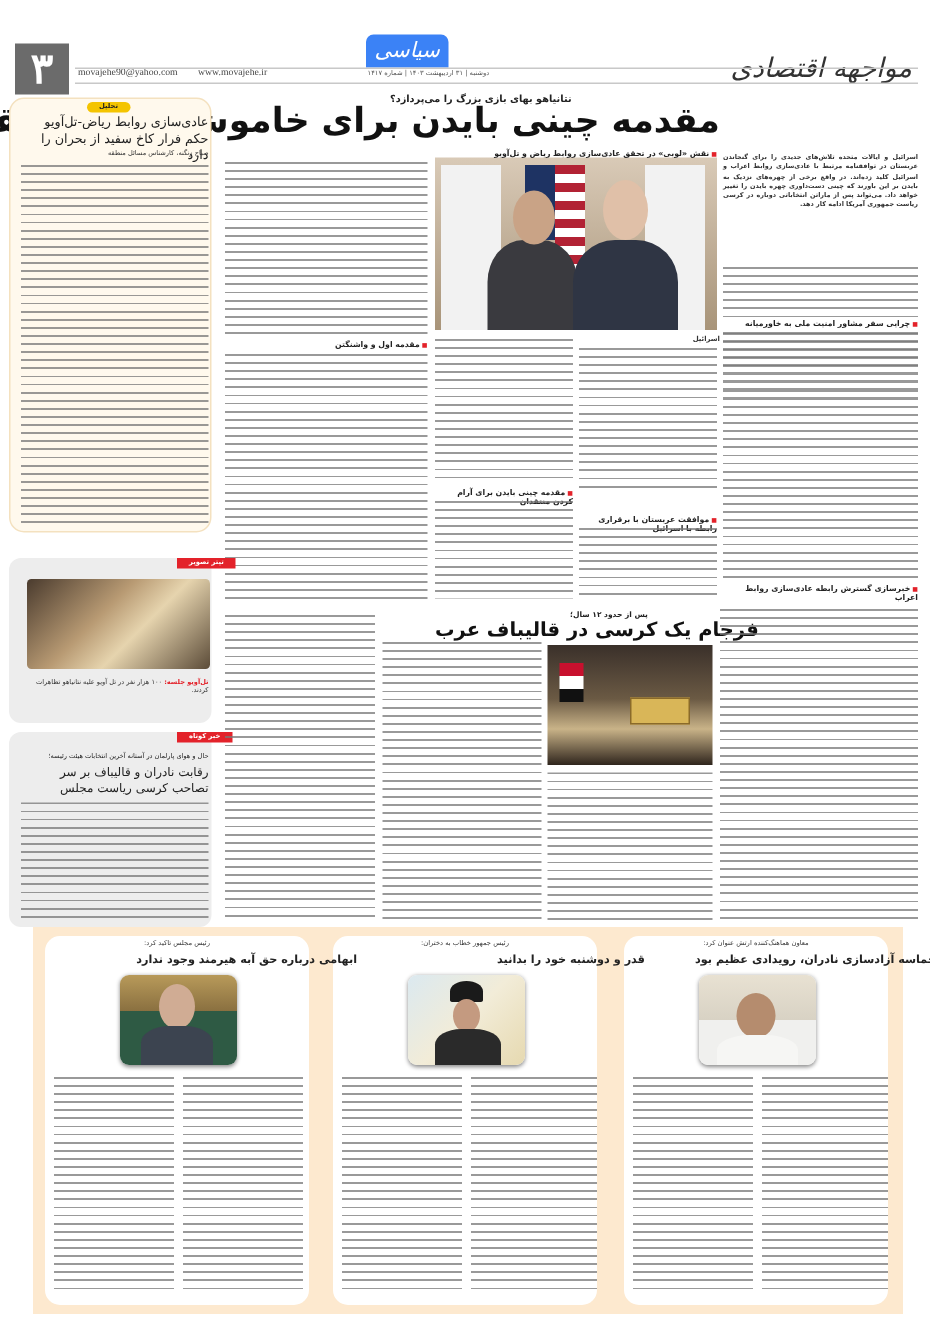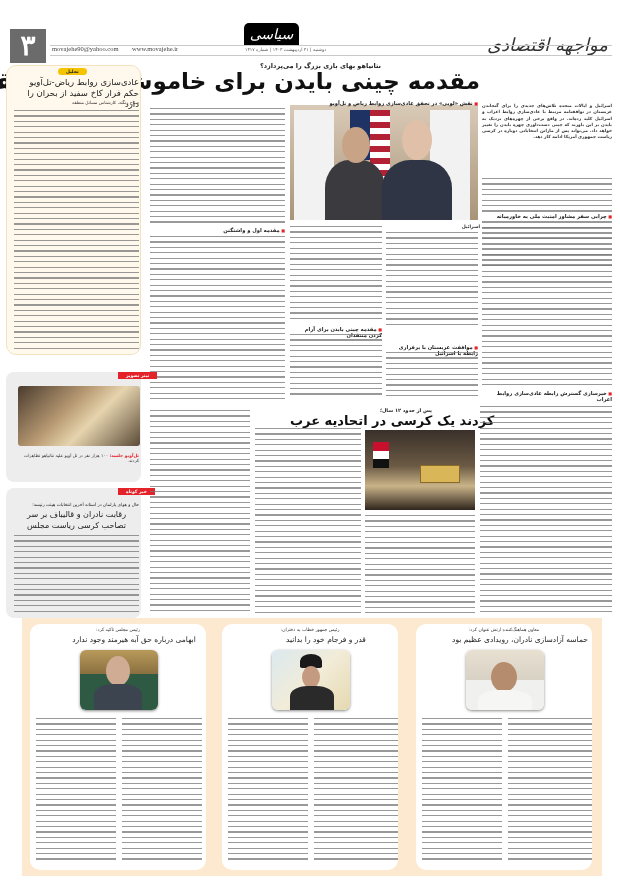--- a/index.html
+++ b/index.html
@@ -2,21 +2,21 @@
 <html><head>
 <meta charset="utf-8">
 <style>
 *{box-sizing:border-box;margin:0;padding:0}
 body{width:620px;height:885px;background:#fff;font-family:"DejaVu Sans",sans-serif;position:relative;overflow:hidden;direction:rtl;color:#222}
 .abs{position:absolute}
 
 #hdr-page-num{left:10px;top:29px;width:36px;height:34px;background:#6b6b6b;color:#fff;font-size:28px;font-weight:bold;text-align:center;line-height:34px;font-family:"DejaVu Serif",serif}
 #hdr-email{left:52px;top:45px;font-size:6.5px;color:#444;direction:ltr;font-family:"Liberation Serif",serif}
 #hdr-web{left:132px;top:45px;font-size:6.5px;color:#444;direction:ltr;font-family:"Liberation Serif",serif}
-#hdr-section{left:244px;top:23px;width:55px;height:22px;background:#000000;border-radius:5px 5px 0 0;color:#fff;font-size:14px;font-style:italic;text-align:center;line-height:22px;font-family:"DejaVu Serif",serif}
+#hdr-section{left:244px;top:23px;width:55px;height:22px;background:#3b82f6;border-radius:5px 5px 0 0;color:#fff;font-size:14px;font-style:italic;text-align:center;line-height:22px;font-family:"DejaVu Serif",serif}
 #hdr-date{left:245px;top:47px;font-size:4.5px;color:#555}
 #hdr-logo{right:12px;top:34px;font-size:18px;font-style:italic;color:#333;font-family:"DejaVu Serif",serif}
 .hdr-line{left:50px;right:8px;height:1px;background:#c8c8c8}
 
 #main-kicker{left:260px;top:62px;font-size:6.5px;font-weight:bold;color:#222}
 #main-title{left:150px;right:140px;top:68px;font-size:23px;font-weight:bold;color:#111;text-align:center;white-space:nowrap;font-family:"DejaVu Sans",sans-serif;letter-spacing:-.5px}
 .body-text{font-size:4.3px;line-height:6.3px;color:#555;text-align:justify}
 .body-text.dense{background:repeating-linear-gradient(to bottom,#777 0,#777 1.2px,transparent 1.2px,transparent 5.4px);color:transparent;opacity:.75}
 .subhead{font-size:5.2px;font-weight:bold;color:#222}
 .subhead::before{content:"■ ";color:#e3222a;font-size:4px}
@@ -29,28 +29,28 @@
 .sb-badge{position:absolute;background:#f4c400;color:#222;font-size:4.5px;font-weight:bold;padding:1px 8px;border-radius:8px}
 .sb-badge.red{background:#e3222a;color:#fff;border-radius:0}
 #sb-title{left:14px;top:77px;width:125px;font-size:8.5px;color:#222;text-align:right;line-height:11px}
 #sb-byline{left:14px;top:100px;width:125px;font-size:4.4px;color:#333}
 #sb-photo-box{left:6px;top:372px;width:135px;height:110px;background:#ededed;border-radius:8px}
 #sb-photo{left:18px;top:386px;width:122px;height:60px;background:linear-gradient(135deg,#4a3b2e,#b89a73 40%,#e6d4ae 60%,#5b4b38);border-radius:3px}
 #sb-photo-caption{left:14px;top:453px;width:125px;font-size:4.4px;color:#333}
 #sb-photo-caption .hl{color:#e3222a;font-weight:bold}
 #sb-news-box{left:6px;top:488px;width:135px;height:130px;background:#ededed;border-radius:8px}
 #sb-news-kicker{left:14px;top:502px;width:125px;font-size:4.4px;color:#222}
-#sb-news-title{left:14px;top:509px;width:125px;font-size:8px;line-height:11px;color:#222;text-align:center}
+#sb-news-title{left:14px;top:509px;width:125px;font-size:8px;line-height:11px;color:#222;text-align:right}
 
 #al-kicker{left:380px;top:407px;font-size:5px;font-weight:bold;color:#222}
 #al-title{left:290px;top:413px;font-size:13px;color:#111;font-weight:bold;white-space:nowrap}
 #al-photo{left:365px;top:430px;width:110px;height:80px;background:linear-gradient(180deg,#3a302a,#6b5a44 45%,#c9b388 70%,#2f251d);overflow:hidden}
 .btm-card{position:absolute;top:624px;width:176px;height:246px;background:#fff;border-radius:10px}
 .btm-kicker{position:absolute;top:627px;font-size:4.5px;color:#333;text-align:center;width:176px}
-.btm-title{position:absolute;top:635px;font-size:7.5px;color:#222;text-align:center;width:208px;font-weight:normal}
+.btm-title{position:absolute;top:635px;font-size:7.5px;color:#222;width:208px;font-weight:bold}
 .btm-photo{position:absolute;top:650px;width:78px;height:60px;border-radius:6px;overflow:hidden;box-shadow:0 1px 3px #888}
 #orange-bg{left:22px;top:618px;width:580px;height:258px;background:#fde9cf}
 </style>
 </head>
 <body>
 
 <div class="abs" id="hdr-page-num">۳</div>
 <div class="abs" id="hdr-email">movajehe90@yahoo.com</div>
 <div class="abs" id="hdr-web">www.movajehe.ir</div>
 <div class="abs" id="hdr-section">سیاسی</div>
@@ -102,21 +102,21 @@
 <div class="abs" id="sb-photo"></div>
 <div class="abs" id="sb-photo-caption"><span class="hl">تل‌آویو جلسه:</span> <span>۱۰۰ هزار نفر در تل آویو علیه نتانیاهو تظاهرات کردند.</span></div>
 
 <div class="abs" id="sb-news-box"></div>
 <div class="abs sb-badge red" style="left:118px;top:488px">خبر کوتاه</div>
 <div class="abs" id="sb-news-kicker">حال و هوای پارلمان در آستانه آخرین انتخابات هیئت رئیسه؛</div>
 <div class="abs" id="sb-news-title">رقابت نادران و قالیباف بر سر تصاحب کرسی ریاست مجلس</div>
 <div class="abs body-text dense" style="left:14px;top:535px;width:125px;height:80px"></div>
 
 <div class="abs" id="al-kicker">پس از حدود ۱۲ سال؛</div>
-<div class="abs" id="al-title">کردند یک کرسی در اتحادیه عرب</div>
+<div class="abs" id="al-title">فرجام یک کرسی در قالیباف عرب</div>
 <div class="abs" id="al-photo">
   <div style="position:absolute;left:8px;top:12px;width:16px;height:26px;background:linear-gradient(180deg,#c8102e 33%,#fff 33%,#fff 66%,#111 66%)"></div>
   <div style="position:absolute;left:55px;top:35px;width:40px;height:18px;background:#d9b658;border:1px solid #8a6a2a"></div>
 </div>
 <div class="abs body-text dense" style="left:480px;top:406px;width:132px;height:208px"></div>
 <div class="abs body-text dense" style="left:365px;top:428px;width:0;height:0"></div>
 <div class="abs body-text dense" style="left:365px;top:515px;width:110px;height:100px"></div>
 <div class="abs body-text dense" style="left:255px;top:428px;width:106px;height:187px"></div>
 <div class="abs body-text dense" style="left:150px;top:410px;width:100px;height:205px"></div>
 
@@ -127,21 +127,21 @@
 <div class="btm-title" style="left:416px">حماسه آزادسازی نادران، رویدادی عظیم بود</div>
 <div class="btm-photo" style="left:466px;background:linear-gradient(180deg,#e8e1d2 0,#d8d2c4 50%,#f0f0ee 50%)">
   <div style="position:absolute;left:25px;top:12px;width:26px;height:30px;border-radius:50%;background:#b58c6e"></div>
   <div style="position:absolute;left:12px;top:40px;width:54px;height:25px;background:#f6f6f4;border-radius:40% 40% 0 0"></div>
 </div>
 <div class="abs body-text dense" style="left:422px;top:718px;width:80px;height:145px"></div>
 <div class="abs body-text dense" style="left:508px;top:718px;width:84px;height:145px"></div>
 
 <div class="btm-card" style="left:222px"></div>
 <div class="btm-kicker" style="left:222px">رئیس جمهور خطاب به دختران:</div>
-<div class="btm-title" style="left:222px">قدر و فرجام خود را بدانید</div>
+<div class="btm-title" style="left:222px">قدر و دوشنبه خود را بدانید</div>
 <div class="btm-photo" style="left:272px;background:linear-gradient(135deg,#dbe9f0,#f2ecd8 50%,#e6d9b0)">
   <div style="position:absolute;left:28px;top:4px;width:22px;height:14px;border-radius:50% 50% 10% 10%;background:#1a1a1a"></div>
   <div style="position:absolute;left:30px;top:16px;width:18px;height:22px;border-radius:50%;background:#c49a80"></div>
   <div style="position:absolute;left:18px;top:36px;width:44px;height:26px;background:#2a2a2a;border-radius:40% 40% 0 0"></div>
 </div>
 <div class="abs body-text dense" style="left:228px;top:718px;width:80px;height:145px"></div>
 <div class="abs body-text dense" style="left:314px;top:718px;width:84px;height:145px"></div>
 
 <div class="btm-card" style="left:30px"></div>
 <div class="btm-kicker" style="left:30px">رئیس مجلس تاکید کرد:</div>

